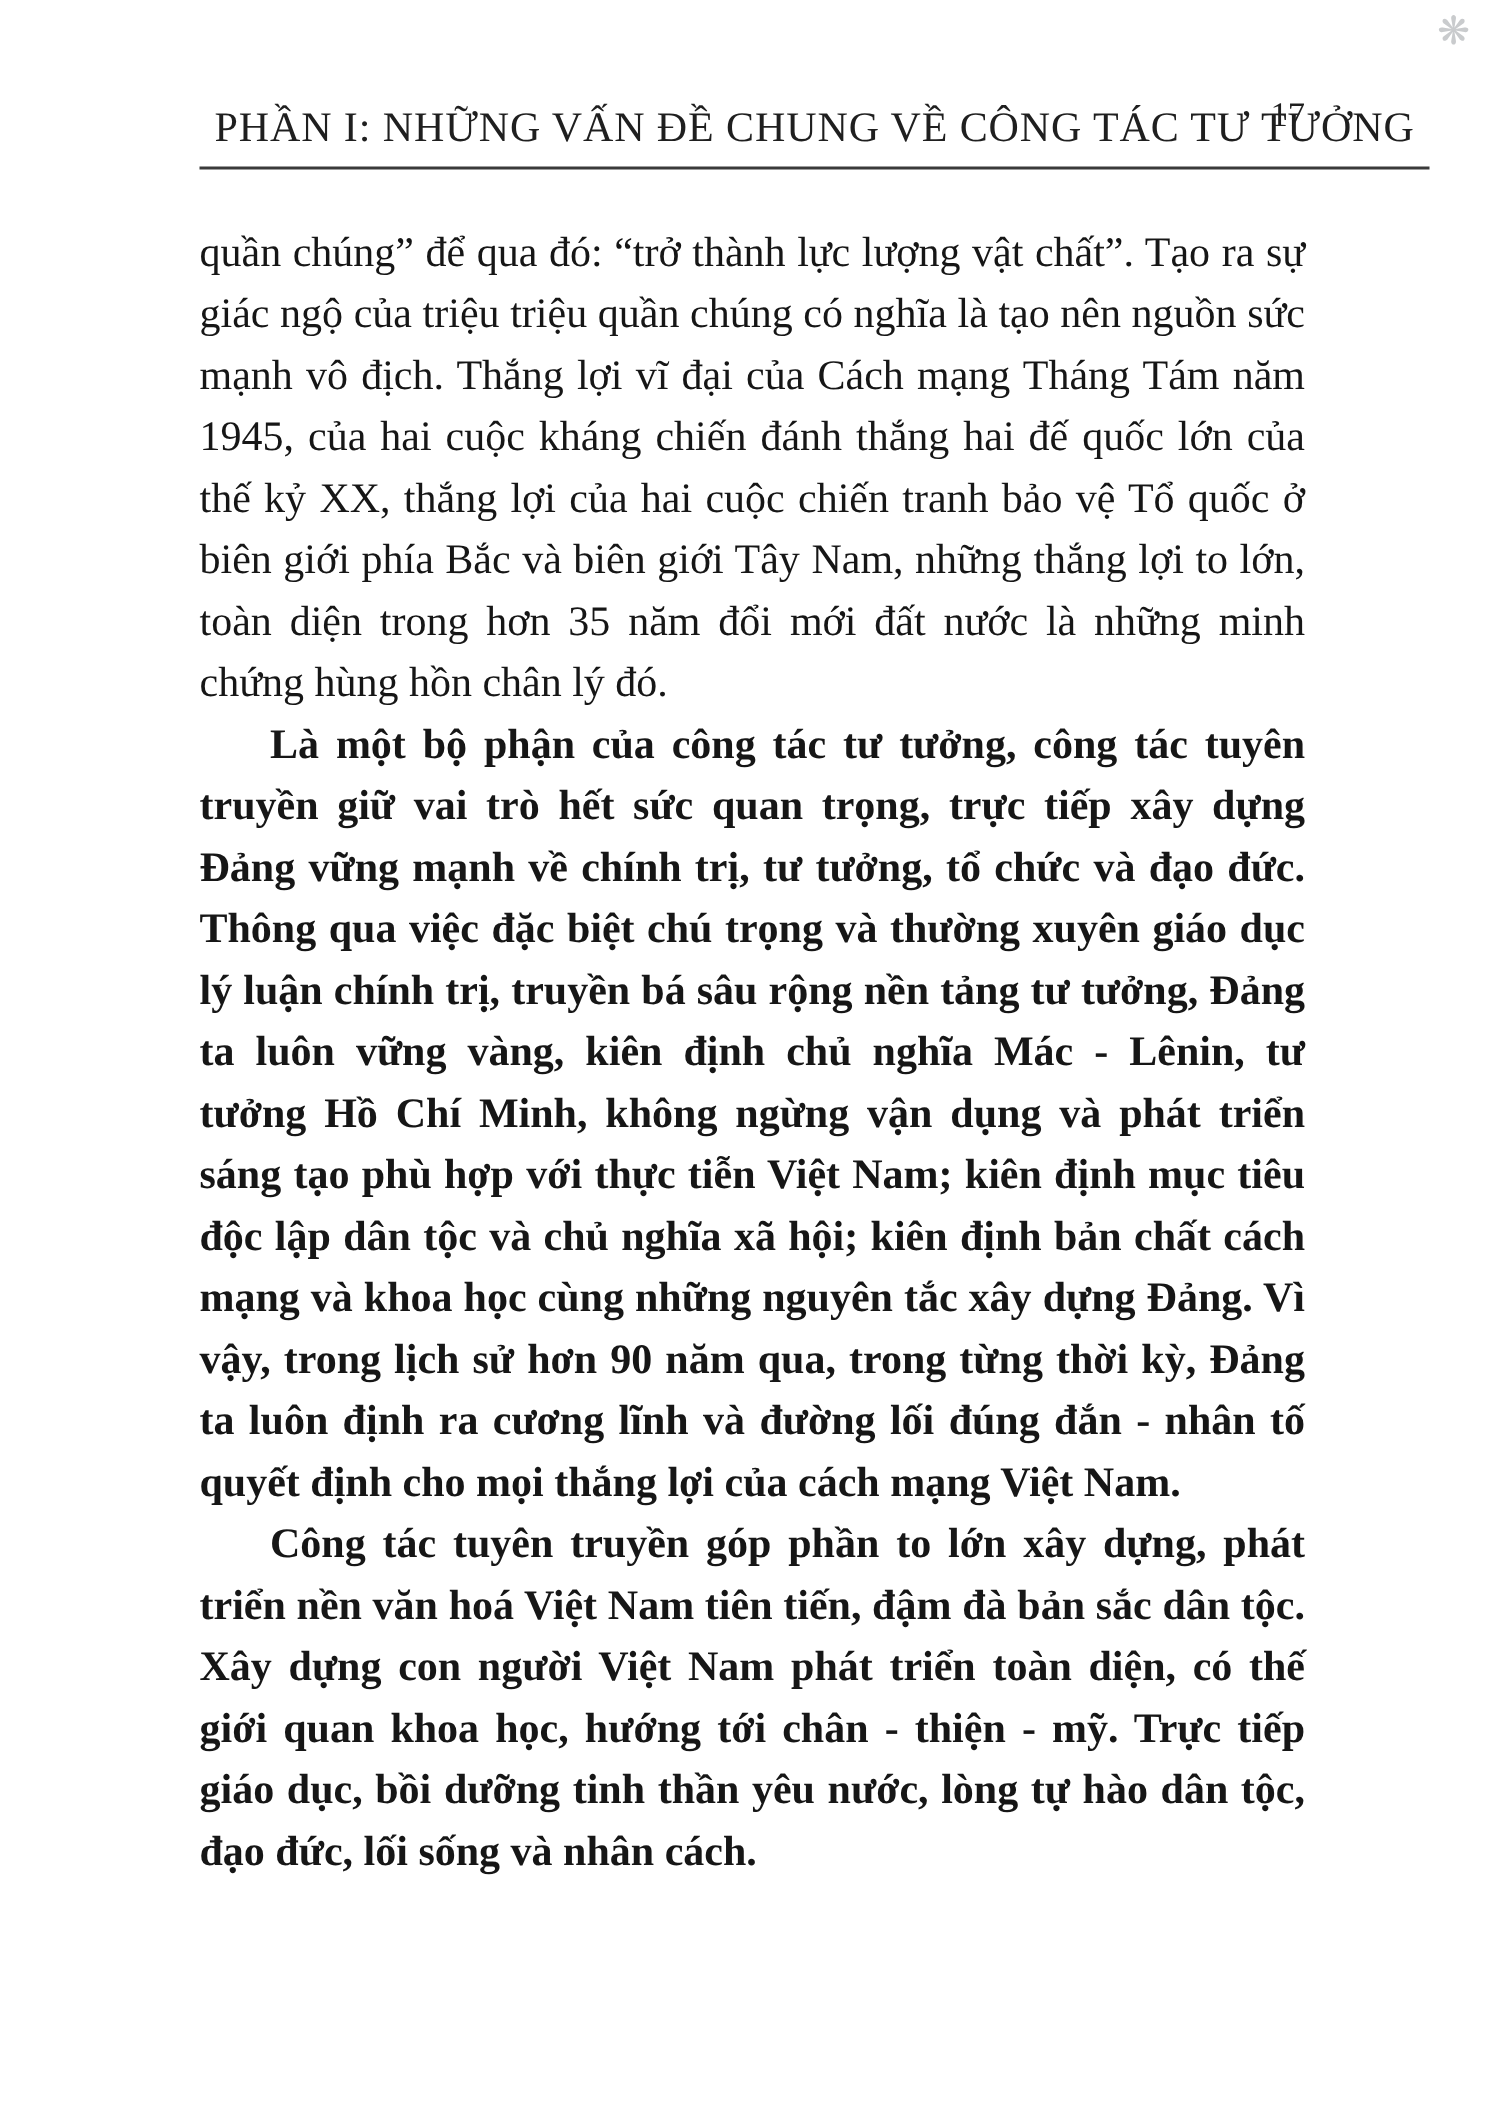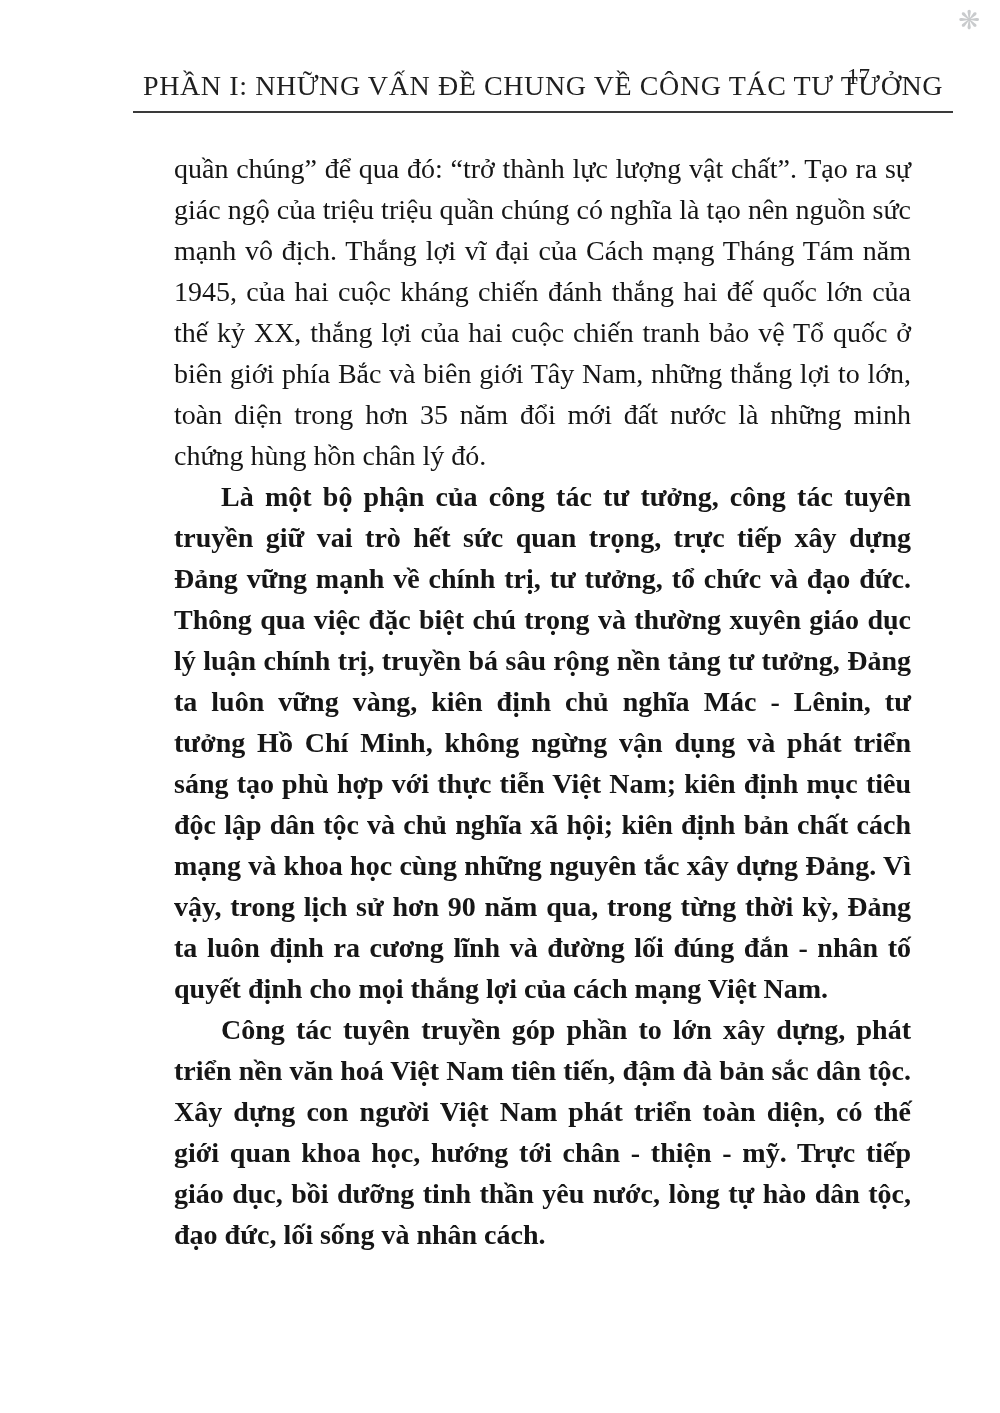--- a/index.html
+++ b/index.html
@@ -50,21 +50,20 @@
   }
   .body-text {
     position: absolute;
     left: 133px;
     top: 148px;
     width: 737px;
     font-size: 28px;
     line-height: 41px;
     text-align: justify;
     color: #161616;
-    margin-left: 41px;
   }
   .para {
     margin: 0;
   }
   .para.indent {
     text-indent: 47px;
     font-weight: bold;
   }
 </style>
 </head>

